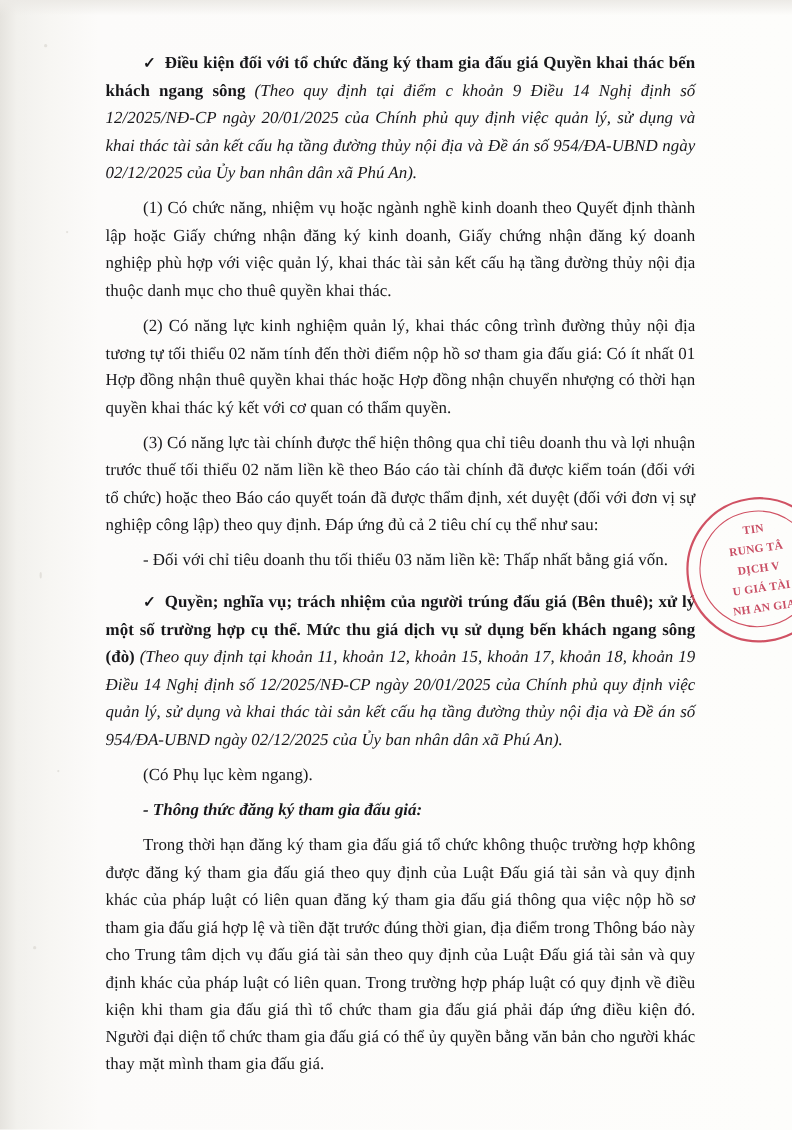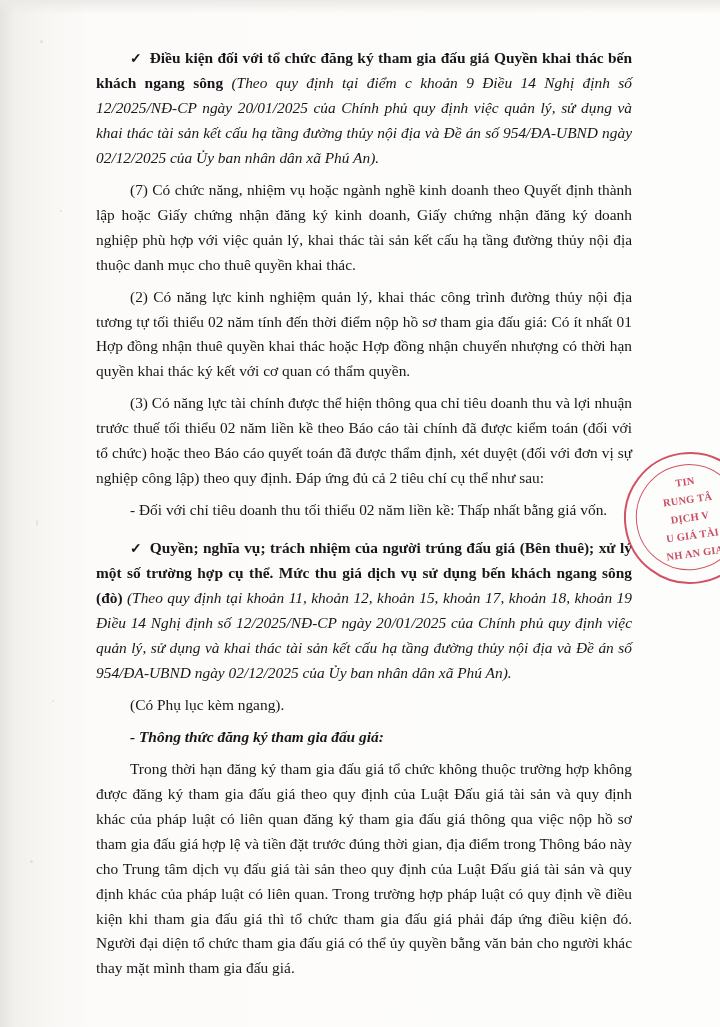--- a/index.html
+++ b/index.html
@@ -135,39 +135,39 @@
 
   <div class="content">
 
     <p class="para indent">
       <span class="check">✓</span><span class="b"> Điều kiện đối với tổ chức đăng ký tham gia đấu giá Quyền khai thác bến khách ngang sông </span><span class="i">(Theo quy định tại điểm c khoản 9 Điều 14 Nghị định số 12/2025/NĐ-CP ngày 20/01/2025 của Chính phủ quy định việc quản lý, sử dụng và khai thác tài sản kết cấu hạ tầng đường thủy nội địa và Đề án số 954/ĐA-UBND ngày 02/12/2025 của Ủy ban nhân dân xã Phú An).</span>
     </p>
 
     <div class="small-gap"></div>
 
     <p class="para indent">
-      <span>(7) Có chức năng, nhiệm vụ hoặc ngành nghề kinh doanh theo Quyết định thành lập hoặc Giấy chứng nhận đăng ký kinh doanh, Giấy chứng nhận đăng ký doanh nghiệp phù hợp với việc quản lý, khai thác tài sản kết cấu hạ tầng đường thủy nội địa thuộc danh mục cho thuê quyền khai thác.</span>
+      <span>(1) Có chức năng, nhiệm vụ hoặc ngành nghề kinh doanh theo Quyết định thành lập hoặc Giấy chứng nhận đăng ký kinh doanh, Giấy chứng nhận đăng ký doanh nghiệp phù hợp với việc quản lý, khai thác tài sản kết cấu hạ tầng đường thủy nội địa thuộc danh mục cho thuê quyền khai thác.</span>
     </p>
 
     <div class="small-gap"></div>
 
     <p class="para indent">
       <span>(2) Có năng lực kinh nghiệm quản lý, khai thác công trình đường thủy nội địa tương tự tối thiểu 02 năm tính đến thời điểm nộp hồ sơ tham gia đấu giá: Có ít nhất 01 Hợp đồng nhận thuê quyền khai thác hoặc Hợp đồng nhận chuyển nhượng có thời hạn quyền khai thác ký kết với cơ quan có thẩm quyền.</span>
     </p>
 
     <div class="small-gap"></div>
 
     <p class="para indent">
       <span>(3) Có năng lực tài chính được thể hiện thông qua chỉ tiêu doanh thu và lợi nhuận trước thuế tối thiểu 02 năm liền kề theo Báo cáo tài chính đã được kiểm toán (đối với tổ chức) hoặc theo Báo cáo quyết toán đã được thẩm định, xét duyệt (đối với đơn vị sự nghiệp công lập) theo quy định. Đáp ứng đủ cả 2 tiêu chí cụ thể như sau:</span>
     </p>
 
     <div class="small-gap"></div>
 
     <p class="para indent">
-      <span>- Đối với chỉ tiêu doanh thu tối thiểu 02 năm liền kề: Thấp nhất bằng giá vốn.</span>
+      <span>- Đối với chỉ tiêu doanh thu tối thiểu 03 năm liền kề: Thấp nhất bằng giá vốn.</span>
     </p>
 
     <div class="small-gap"></div>
 
 
     <div class="small-gap"></div>
 
     <p class="para indent">
       <span class="check">✓</span><span class="b"> Quyền; nghĩa vụ; trách nhiệm của người trúng đấu giá (Bên thuê); xử lý một số trường hợp cụ thể. Mức thu giá dịch vụ sử dụng bến khách ngang sông (đò) </span><span class="i">(Theo quy định tại khoản 11, khoản 12, khoản 15, khoản 17, khoản 18, khoản 19 Điều 14 Nghị định số 12/2025/NĐ-CP ngày 20/01/2025 của Chính phủ quy định việc quản lý, sử dụng và khai thác tài sản kết cấu hạ tầng đường thủy nội địa và Đề án số 954/ĐA-UBND ngày 02/12/2025 của Ủy ban nhân dân xã Phú An).</span>
     </p>

